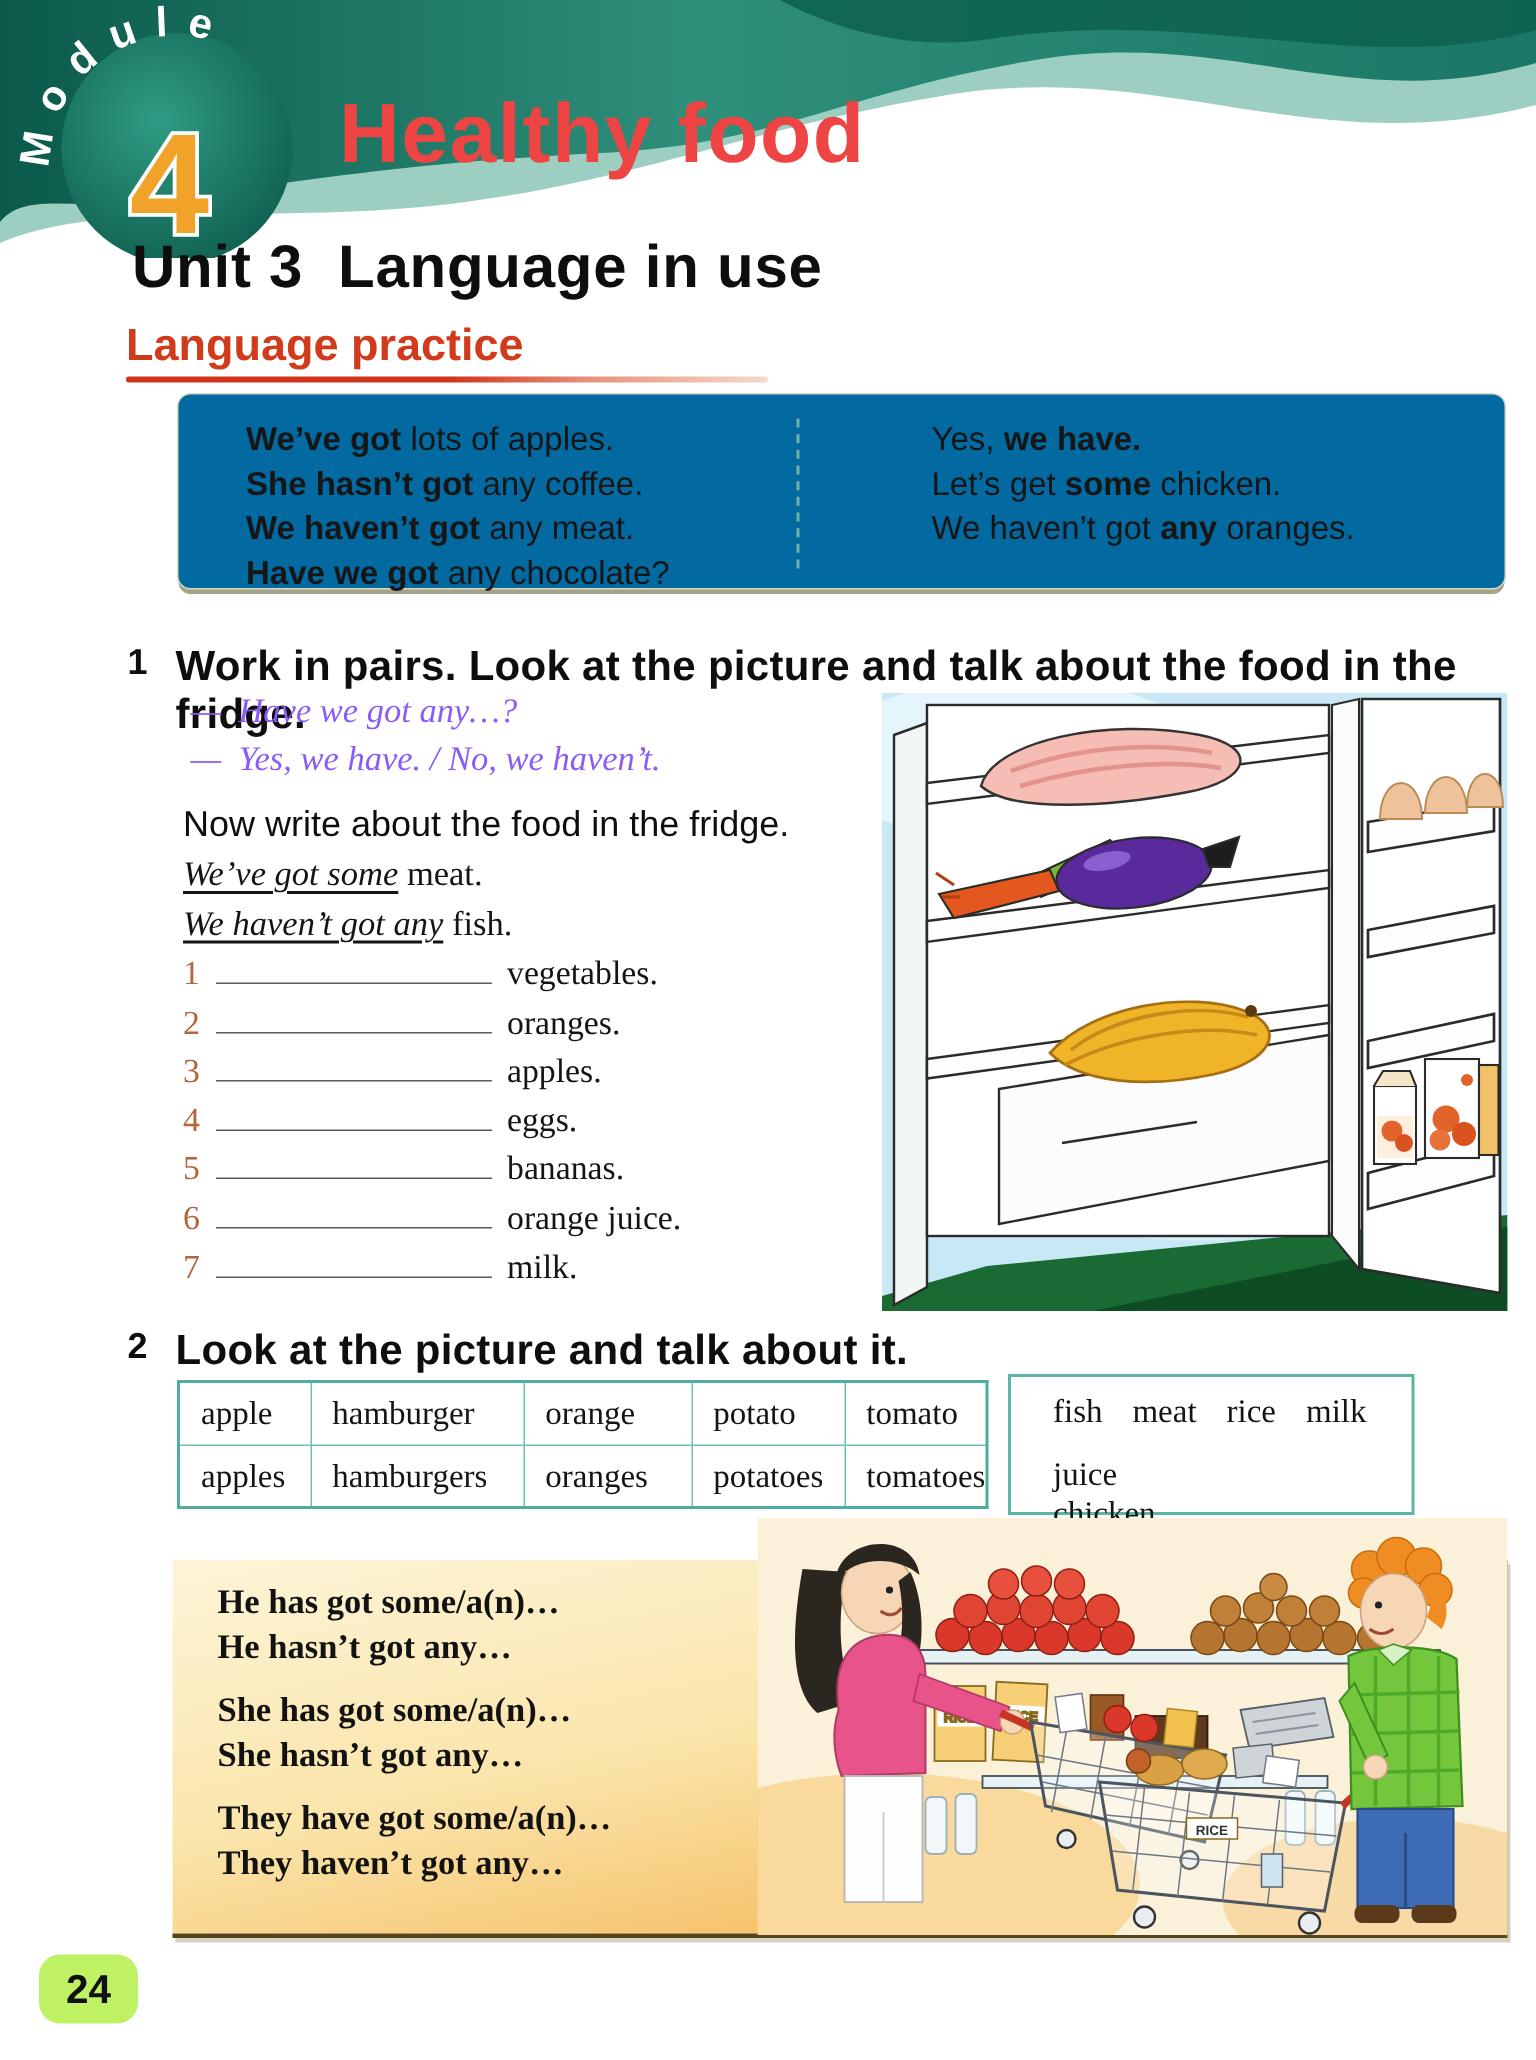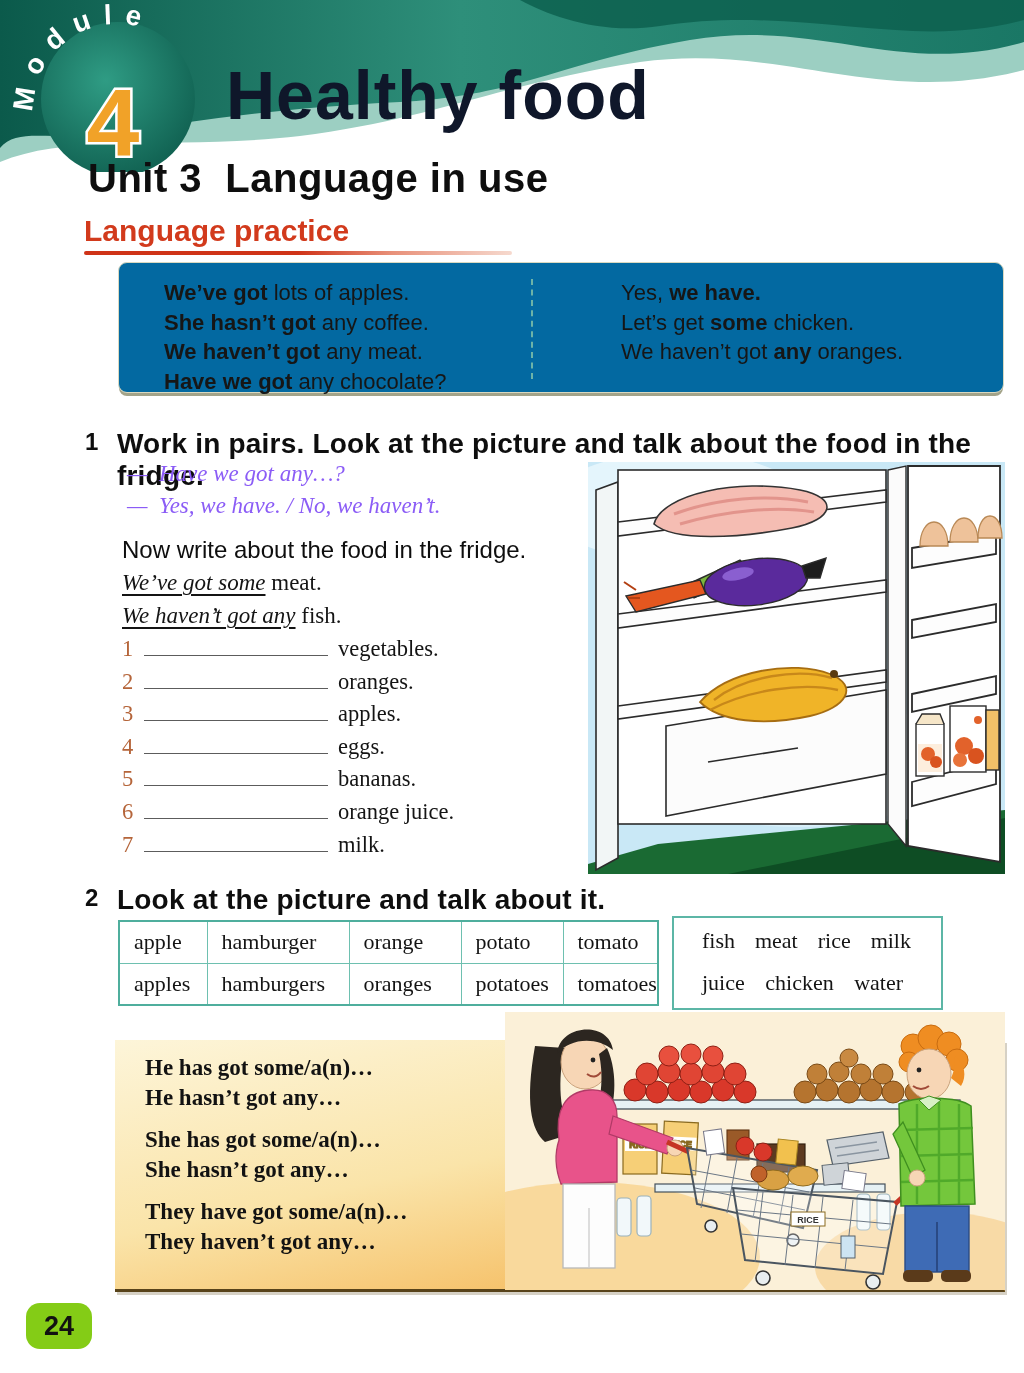--- a/index.html
+++ b/index.html
@@ -5,22 +5,22 @@
   * { margin:0; padding:0; box-sizing:border-box; }
   html,body { background:#ffffff; }
   #page {
     position:relative; width:1024px; height:1373px; background:#ffffff;
     font-family:"Liberation Sans", sans-serif; overflow:hidden;
   }
   .abs { position:absolute; }
 
   
   #book-title {
-    left:226px; top:56px; font-size:68px; font-weight:bold;
-    color:#0f172a; letter-spacing:1px;
+    left:226px; top:56px; font-size:56px; font-weight:bold;
+    color:#ef4444; letter-spacing:1px;
   }
   #unit-title {
     left:88px; top:156px; font-size:40px; font-weight:bold; color:#0e0e0e;
     letter-spacing:.5px; white-space:pre;
   }
   #section-title {
     left:84px; top:214px; font-size:30px; font-weight:bold; color:#d23a1c;
   }
   #section-underline {
     left:84px; top:251px; width:428px; height:4px;
@@ -77,39 +77,39 @@
 
   #word-box {
     left:672px; top:916px; width:271px; height:94px;
     background:#fff; border:2px solid #5cb6a6;
   }
   .wb-row {
     position:absolute; left:0; width:100%; display:flex; justify-content:space-between;
     font-family:"Liberation Serif", serif; font-size:22px; color:#141414;
   }
   #wb-row1 { top:10px; padding:0 30px 0 28px; }
-  #wb-row2 { top:52px; padding:0 38px 0 28px; }
+  #wb-row2 { top:52px; padding:0 38px 0 28px;flex-direction:column; }
 
   
   #grammar-panel {
     left:115px; top:1040px; width:890px; height:252px;
     background:linear-gradient(168deg,#fdf5d9 0%,#fae4a9 45%,#f3a93e 100%);
     border-right:2px solid #8a6a28; border-bottom:3px solid #58431a;
     box-shadow:2px 3px 0 rgba(90,70,25,.25);
   }
   .prompt-group { margin:0 0 13px 30px; }
   #prompt-groups { padding-top:13px; }
   .prompt-line {
     font-family:"Liberation Serif", serif; font-weight:bold;
     font-size:23px; line-height:29.5px; color:#121212;
   }
 
   
   #page-badge {
-    left:26px; top:1303px; width:66px; height:46px; background:#84cc16;
+    left:26px; top:1303px; width:66px; height:46px; background:#bef264;
     border-radius:14px; display:flex; align-items:center; justify-content:center;
     font-size:27px; font-weight:bold; color:#111;
   }
 
   svg text { font-family:"Liberation Sans", sans-serif; }
 </style>
 </head>
 <body>
 
 <div id="page">

